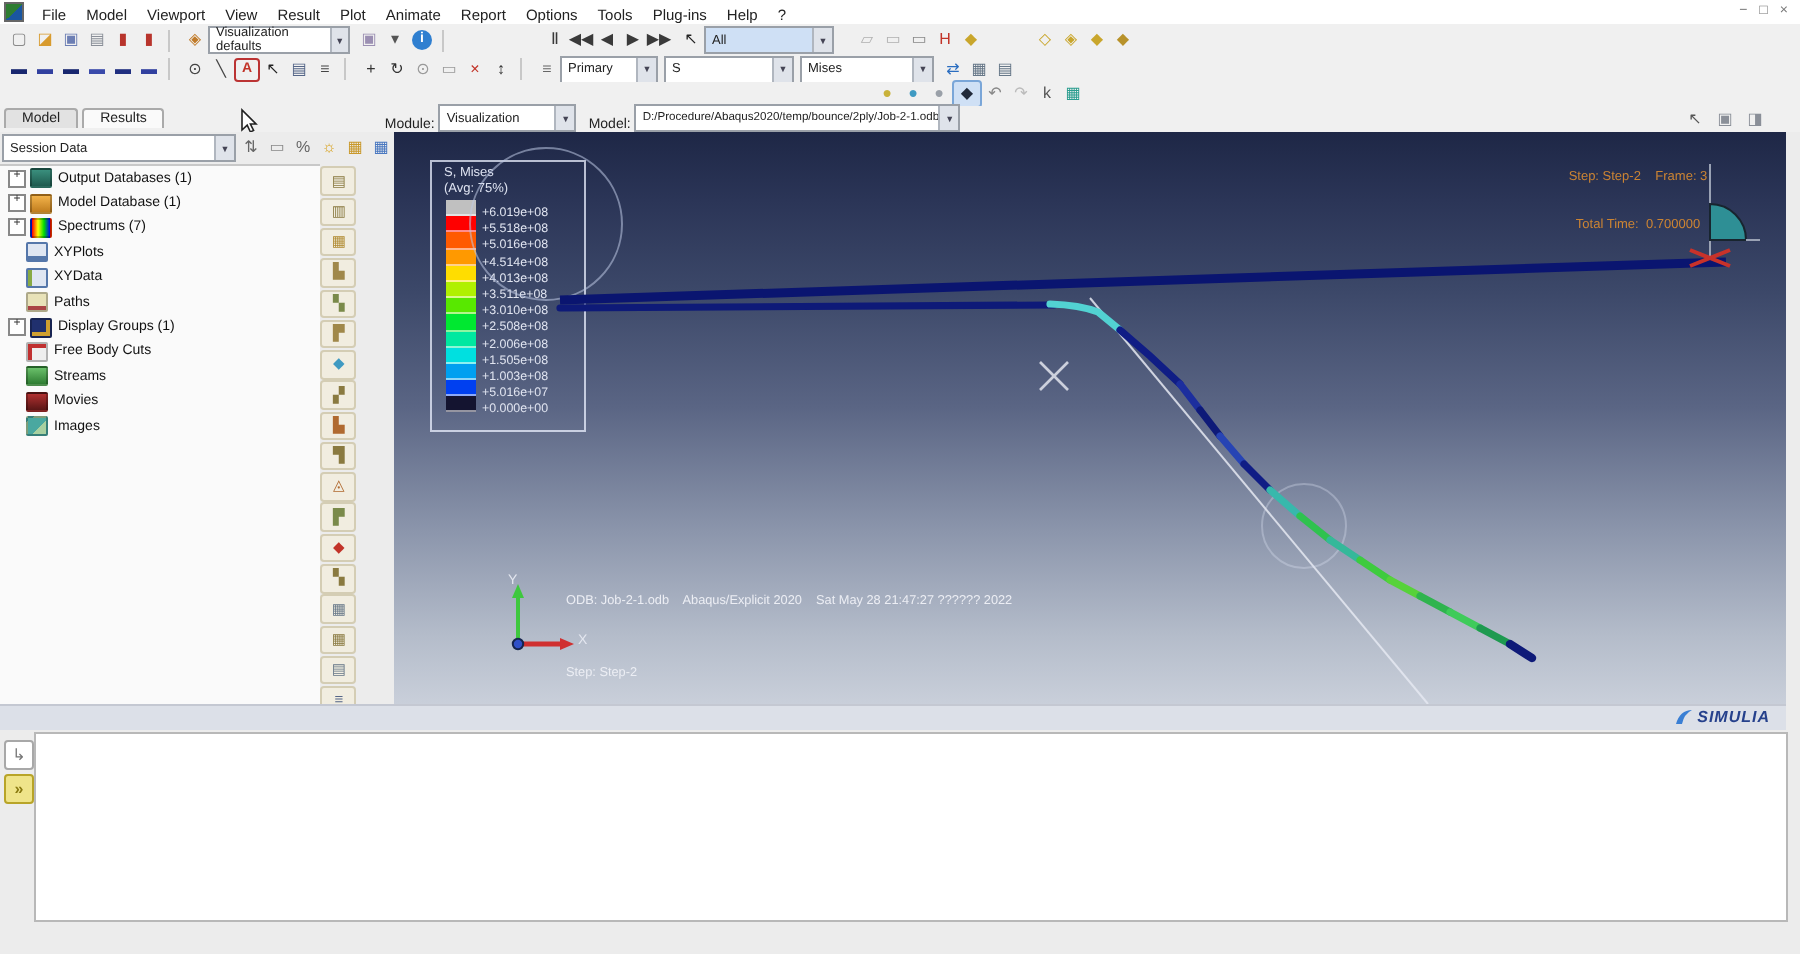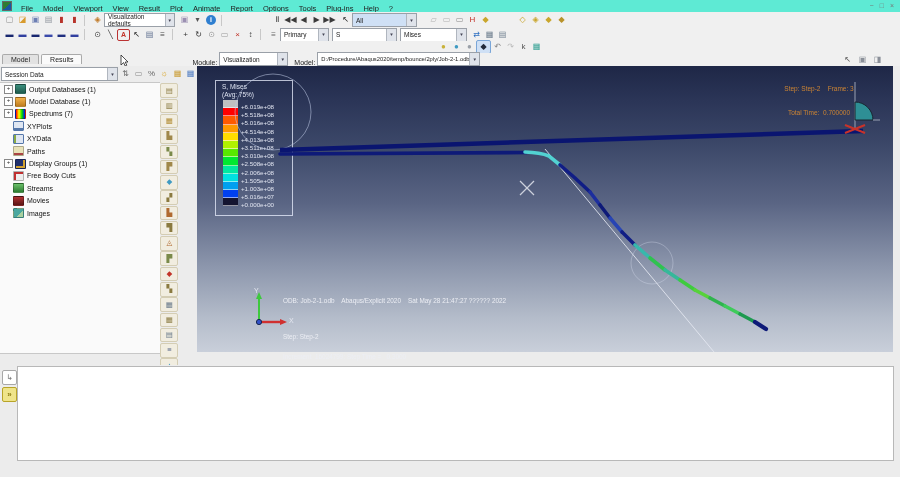--- a/index.html
+++ b/index.html
@@ -1,20 +1,20 @@
 <!DOCTYPE html>
 <html><head>
 <meta charset="utf-8">
 <style>
   html,body{margin:0;padding:0;}
   #app{position:relative;width:900px;height:477px;background:#ececec;
        font-family:"Liberation Sans",sans-serif;overflow:hidden;
        -webkit-font-smoothing:antialiased;}
   
-  #menubar{position:absolute;left:0;top:0;width:900px;height:12px;background:#5eead4;
+  #menubar{position:absolute;left:0;top:0;width:900px;height:12px;background:#ffffff;
            display:flex;align-items:center;border-bottom:1px solid #e0e0e0;}
   #app-icon{width:8px;height:8px;margin:0 4px 0 2px;background:linear-gradient(135deg,#2e7d32 50%,#1a56a0 50%);
             border:1px solid #666;}
   .menu-item{font-size:7.5px;color:#222;padding:0 5px;cursor:default;}
   #win-controls{margin-left:auto;display:flex;gap:6px;padding-right:6px;}
   .win-btn{font-size:7px;color:#777;line-height:10px;}
   
   .toolbar{position:absolute;left:0;width:900px;display:flex;align-items:center;background:#f0f0f0;}
   #toolbar1{top:12px;height:16px;border-bottom:1px solid #e2e2e2;}
   #toolbar2{top:28px;height:13px;border-bottom:1px solid #e2e2e2;}
@@ -475,20 +475,28 @@
       <div>Primary Var: S, Mises</div>
       <div>Deformed Var: U   Deformation Scale Factor: +1.000e+00</div>
     </div>
 
     <div id="triad-labels">
       <span style="left:57px;top:221px">Y</span>
       <span style="left:92px;top:251px">X</span>
     </div>
   </div>
 
+  <div id="logo-strip">
+    <div id="simulia">
+      <svg width="10" height="9" viewBox="0 0 10 9">
+        <path d="M1,8 Q3,1 9,1 Q5,3 4,8 Z" fill="#3a7fd4"></path>
+      </svg>
+      <span class="txt">SIMULIA</span>
+    </div>
+  </div>
 
   <div id="prompt-area">
     <div id="gutter">
       <div id="msg-ic" class="gut-ic">↳</div>
       <div id="cli-ic" class="gut-ic">»</div>
     </div>
     <div id="msg-box"></div>
   </div>
 
   <div id="right-strip"></div>

